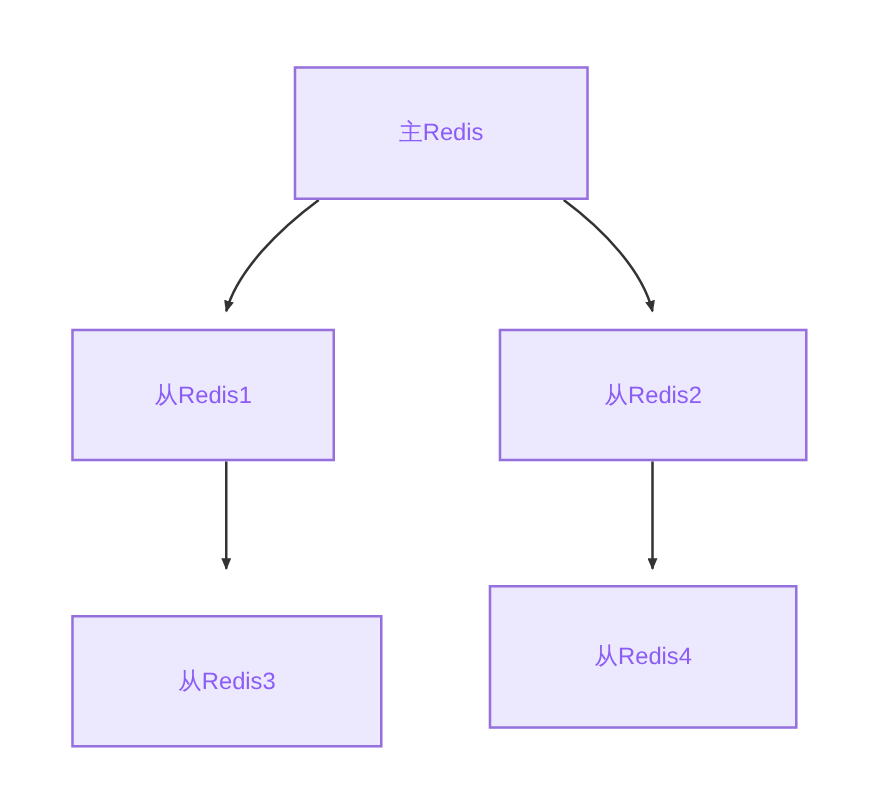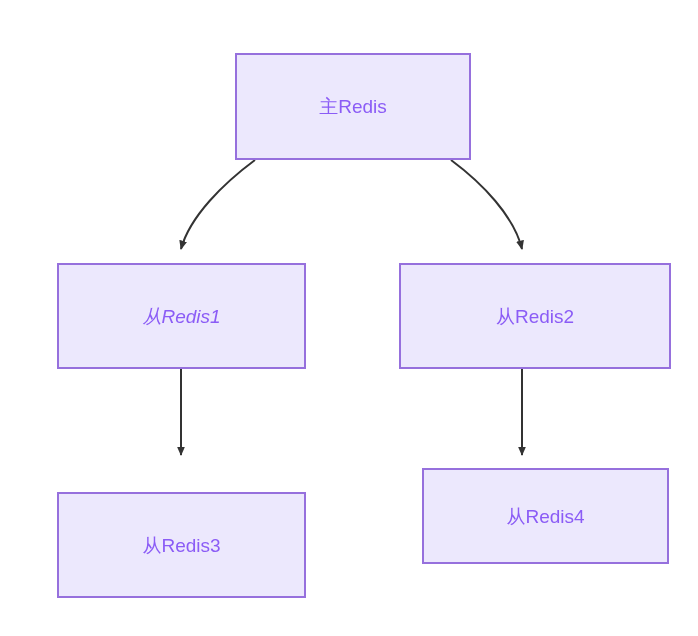--- a/index.html
+++ b/index.html
@@ -39,24 +39,24 @@
   .node-label {
     font-family: "Liberation Sans", "DejaVu Sans", sans-serif;
     font-size: 19px;
     line-height: 1;
     color: #8b5cf6;
     letter-spacing: 0px;
     white-space: nowrap;
   }
   
   #node-master       { left: 235px; top: 53px;  width: 236px; height: 107px; }
-  #node-replica-1    { left: 57px;  top: 263px; width: 249px; height: 106px; font-style: italic; }
-  #node-replica-2    { left: 399px; top: 263px; width: 272px; height: 106px; }
+  #node-replica-1    { left: 57px;  top: 263px; width: 211px; height: 106px; }
+  #node-replica-2    { left: 399px; top: 263px; width: 247px; height: 106px; }
   #node-replica-3    { left: 57px;  top: 492px; width: 249px; height: 106px; }
-  #node-replica-4    { left: 422px; top: 468px; width: 247px; height: 96px; }
+  #node-replica-4    { left: 391px; top: 468px; width: 247px; height: 115px; }
 </style>
 </head>
 <body>
 
 <div id="diagram-canvas">
 
   <svg id="edge-layer" width="698" height="636" viewBox="0 0 698 636" xmlns="http://www.w3.org/2000/svg">
     <defs>
       <marker id="arrowhead" markerWidth="10" markerHeight="8" refX="8.4" refY="4" orient="auto" markerUnits="userSpaceOnUse">
         <path d="M 0 0 L 9.4 4 L 0 8 z" fill="#333333"></path>

